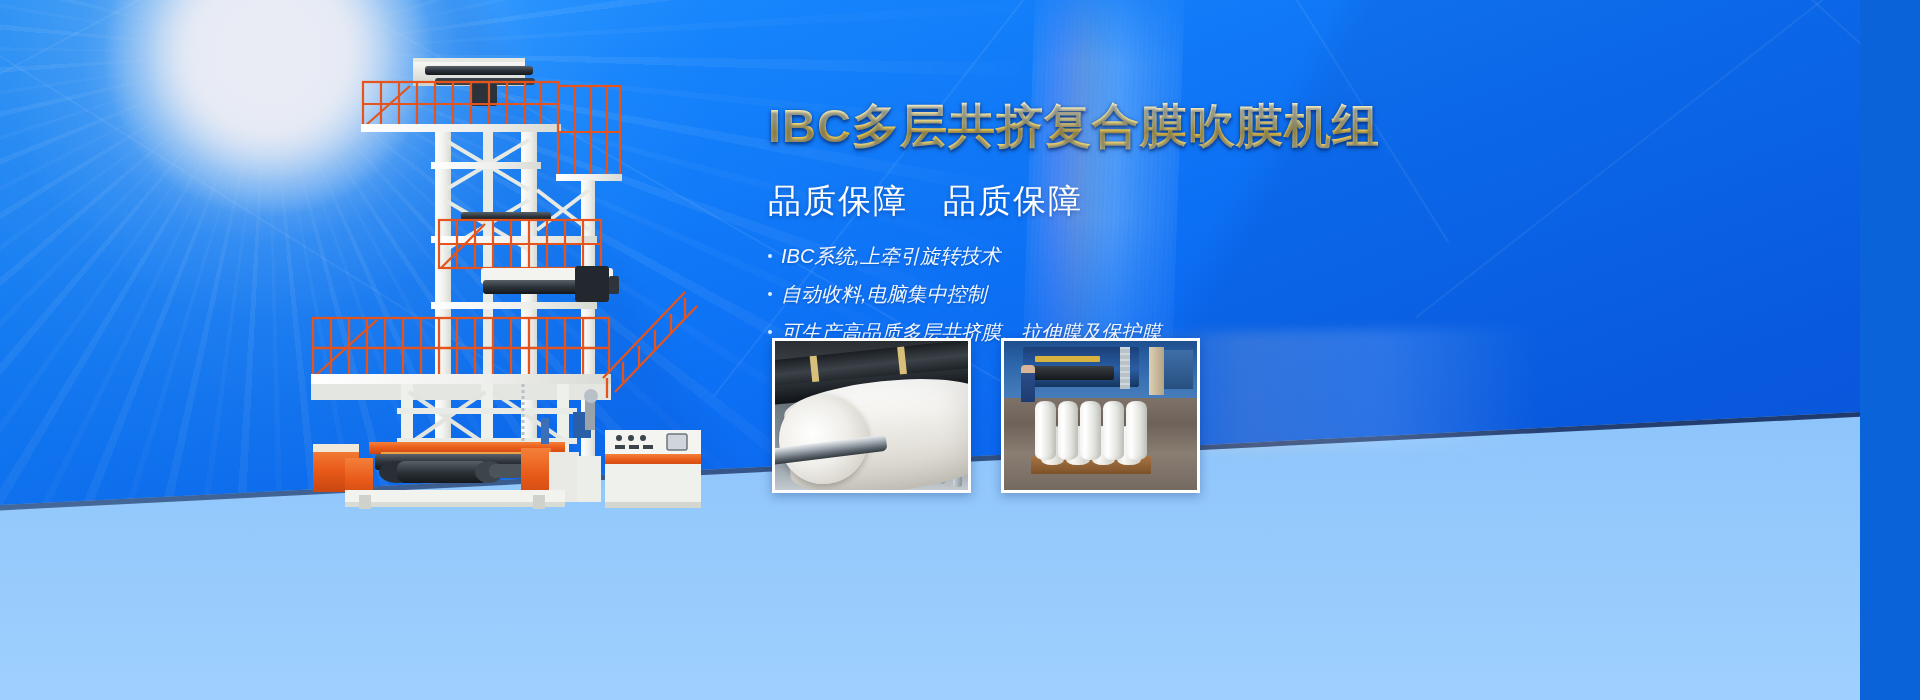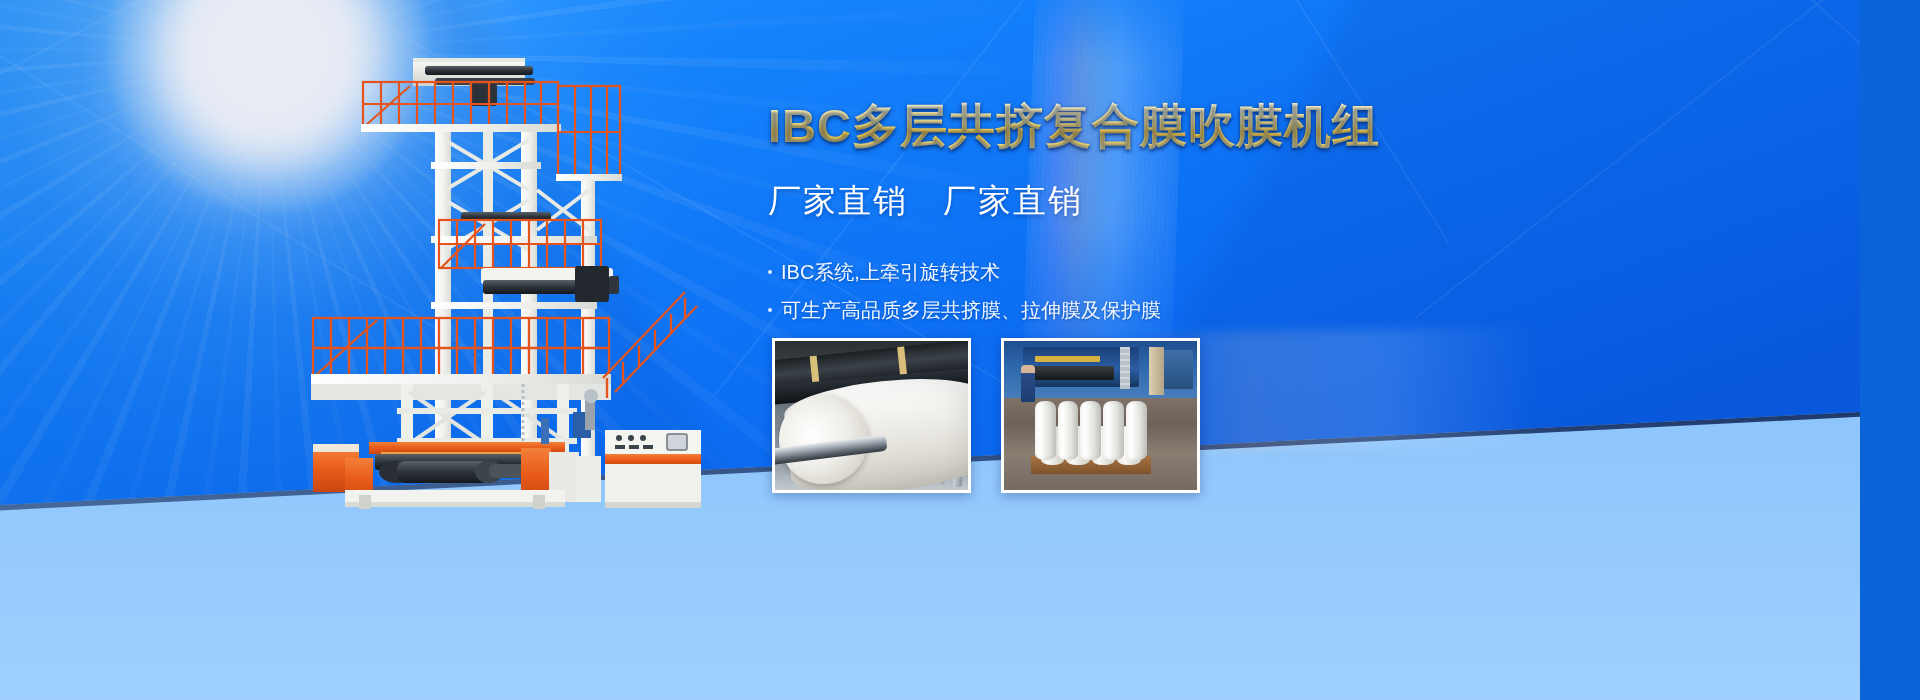--- a/index.html
+++ b/index.html
@@ -118,21 +118,21 @@
     white-space:nowrap;
   }
   .title-en{
     margin-top:6px; font-size:24px; letter-spacing:.2px; color:#eef6ff;
     text-shadow:0 1px 3px rgba(0,35,100,.45); white-space:nowrap; font-weight:400;
   }
   .tagline{
     margin-top:26px; font-size:33px; font-weight:400; color:#ffffff;
     letter-spacing:2px; text-shadow:0 2px 4px rgba(0,35,100,.40); white-space:nowrap;
   }
-  .features{ margin-top:38px; list-style:none; }
+  .features{ margin-top:22px; list-style:none;font-style:italic; }
   .features li{
     display:flex; align-items:center; gap:9px;
     font-size:20px; color:#f2f8ff; line-height:1; margin-bottom:18px;
     text-shadow:0 1px 3px rgba(0,35,100,.40); white-space:nowrap;
   }
   .bullet{ width:4px; height:4px; border-radius:50%; background:#dfeeff; flex:0 0 auto; display:block; }
 
   
   .photos{ position:absolute; left:772px; top:338px; display:flex; gap:30px; }
   .photo{
@@ -415,25 +415,29 @@
       <rect x="300" y="360" width="10" height="30" fill="#9aa3ab"></rect>
       <circle cx="306" cy="356" r="7" fill="#b9c1c8"></circle>
       <rect x="256" y="378" width="8" height="26" fill="#3b6fb8"></rect>
 
       <line x1="238" y1="344" x2="238" y2="404" stroke="#b8bfc6" stroke-width="3" stroke-dasharray="3 3"></line>
     </svg>
   </div>
 
   <div class="copy">
     <div class="title-cn">IBC多层共挤复合膜吹膜机组</div>
-    <div class="tagline">厂家直销　厂家直销</div>
+    <div class="tagline">品质保障　品质保障</div>
     <ul class="features">
       <li>
         <span class="bullet"></span>
         <span>IBC系统,上牵引旋转技术</span>
+      </li>
+      <li>
+        <span class="bullet"></span>
+        <span>自动收料,电脑集中控制</span>
       </li>
       <li>
         <span class="bullet"></span>
         <span>可生产高品质多层共挤膜、拉伸膜及保护膜</span>
       </li>
     </ul>
   </div>
 
   <div class="photos">
     <div class="photo">

